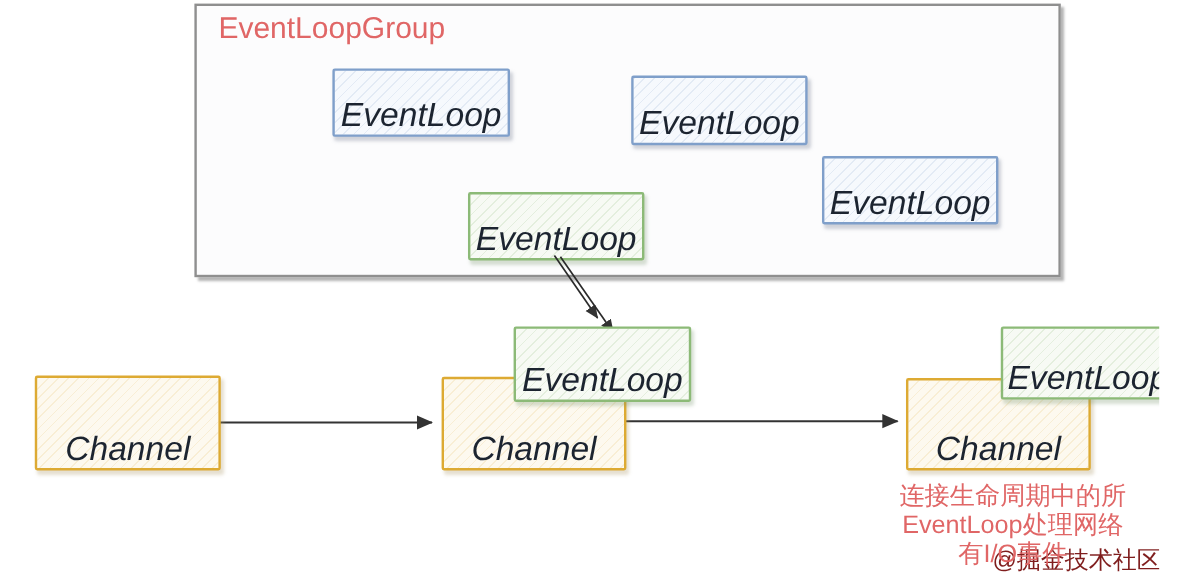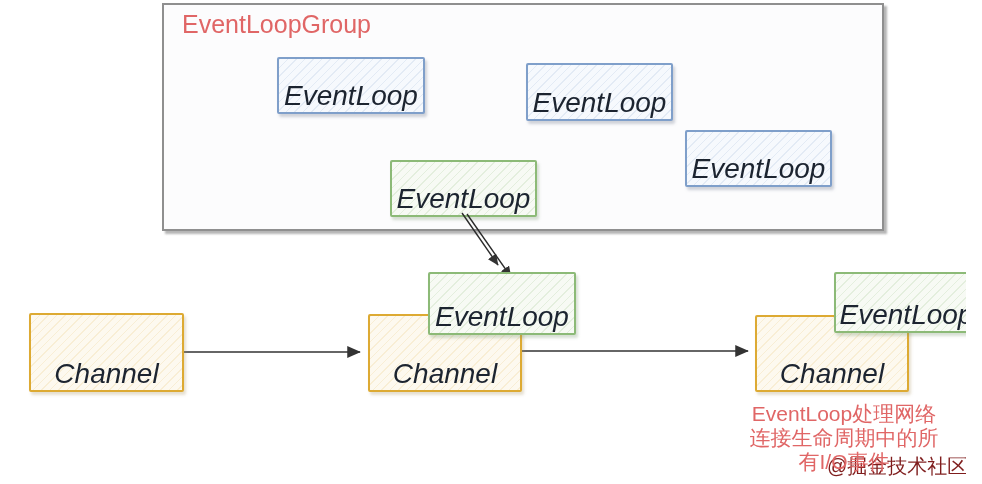--- a/index.html
+++ b/index.html
@@ -121,18 +121,18 @@
   <div id="green-el-bound" class="node green">
     <span>EventLoop</span>
   </div>
   <div id="green-el-right" class="node green">
     <span>EventLoop</span>
   </div>
 
   <div class="watermark">@掘金技术社区</div>
 
   <div id="caption-step3" class="caption">
+    <div>连接生命周期中的所</div>
     <div>EventLoop处理网络</div>
-    <div>连接生命周期中的所</div>
     <div>有I/O事件</div>
   </div>
 
 </div>
 
 </body></html>

